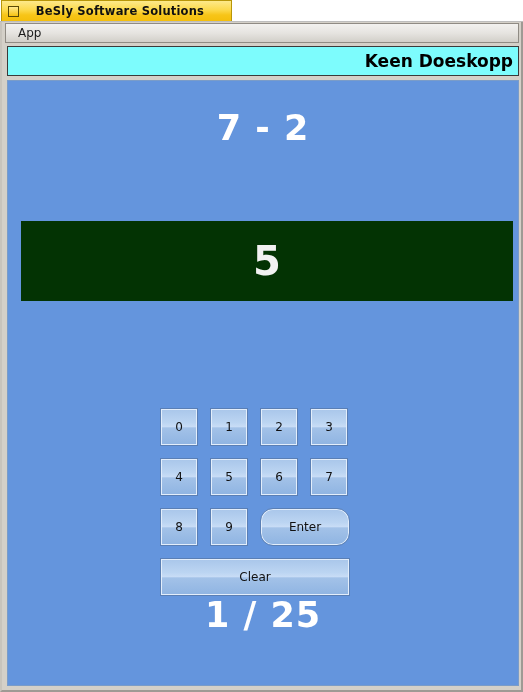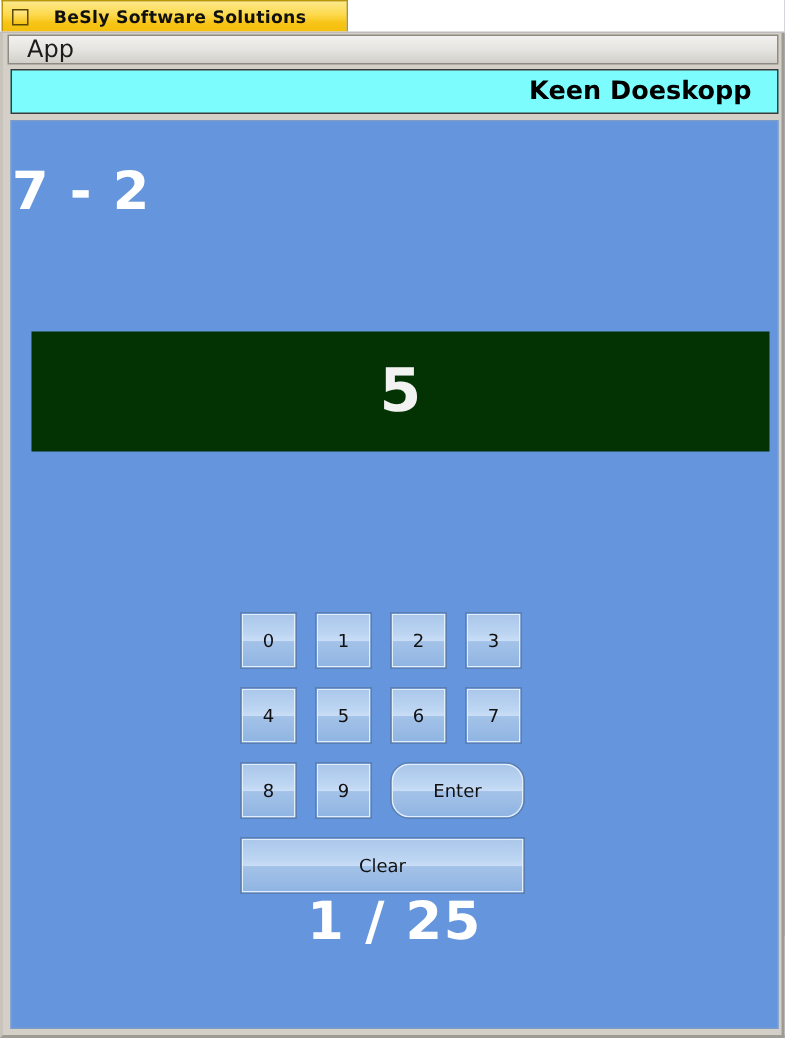--- a/index.html
+++ b/index.html
@@ -90,21 +90,21 @@
     left: 3px; top: 1px;
     width: 514px;
     height: 20px;
     background: linear-gradient(to bottom, #f2f1ef 0%, #e6e4e0 50%, #d2cfc9 100%);
     border: 1px solid #8f8b84;
     box-sizing: border-box;
     display: flex;
     align-items: center;
   }
   #menu-app {
-    font-size: 16px;
+    font-size: 12px;
     color: #1b1b1b;
     padding: 2px 9px 3px 9px;
     margin-left: 3px;
     line-height: 14px;
   }
 
   
   #banner {
     position: absolute;
     left: 5px; top: 24px;
@@ -114,41 +114,41 @@
     border: 1px solid #3a3a3a;
     box-sizing: border-box;
     display: flex;
     align-items: center;
     justify-content: flex-end;
   }
   #banner-title {
     font-size: 17px;
     font-weight: bold;
     color: #000000;
-    padding-right: 17px;
+    padding-right: 5px;
     white-space: nowrap;
   }
 
   
   #panel {
     position: absolute;
     left: 5px; top: 58px;
     width: 512px;
     height: 606px;
     background: #6495dd;
     border: 1px solid #7a9cc8;
     box-sizing: border-box;
     overflow: hidden;
   }
 
   #question {
     position: absolute;
     left: 0; top: 27px;
     width: 510px;
-    text-align: left;
+    text-align: center;
     font-size: 35px;
     font-weight: bold;
     color: #ffffff;
     letter-spacing: 1px;
     line-height: 40px;
   }
 
   #answer-box {
     position: absolute;
     left: 13px; top: 140px;

